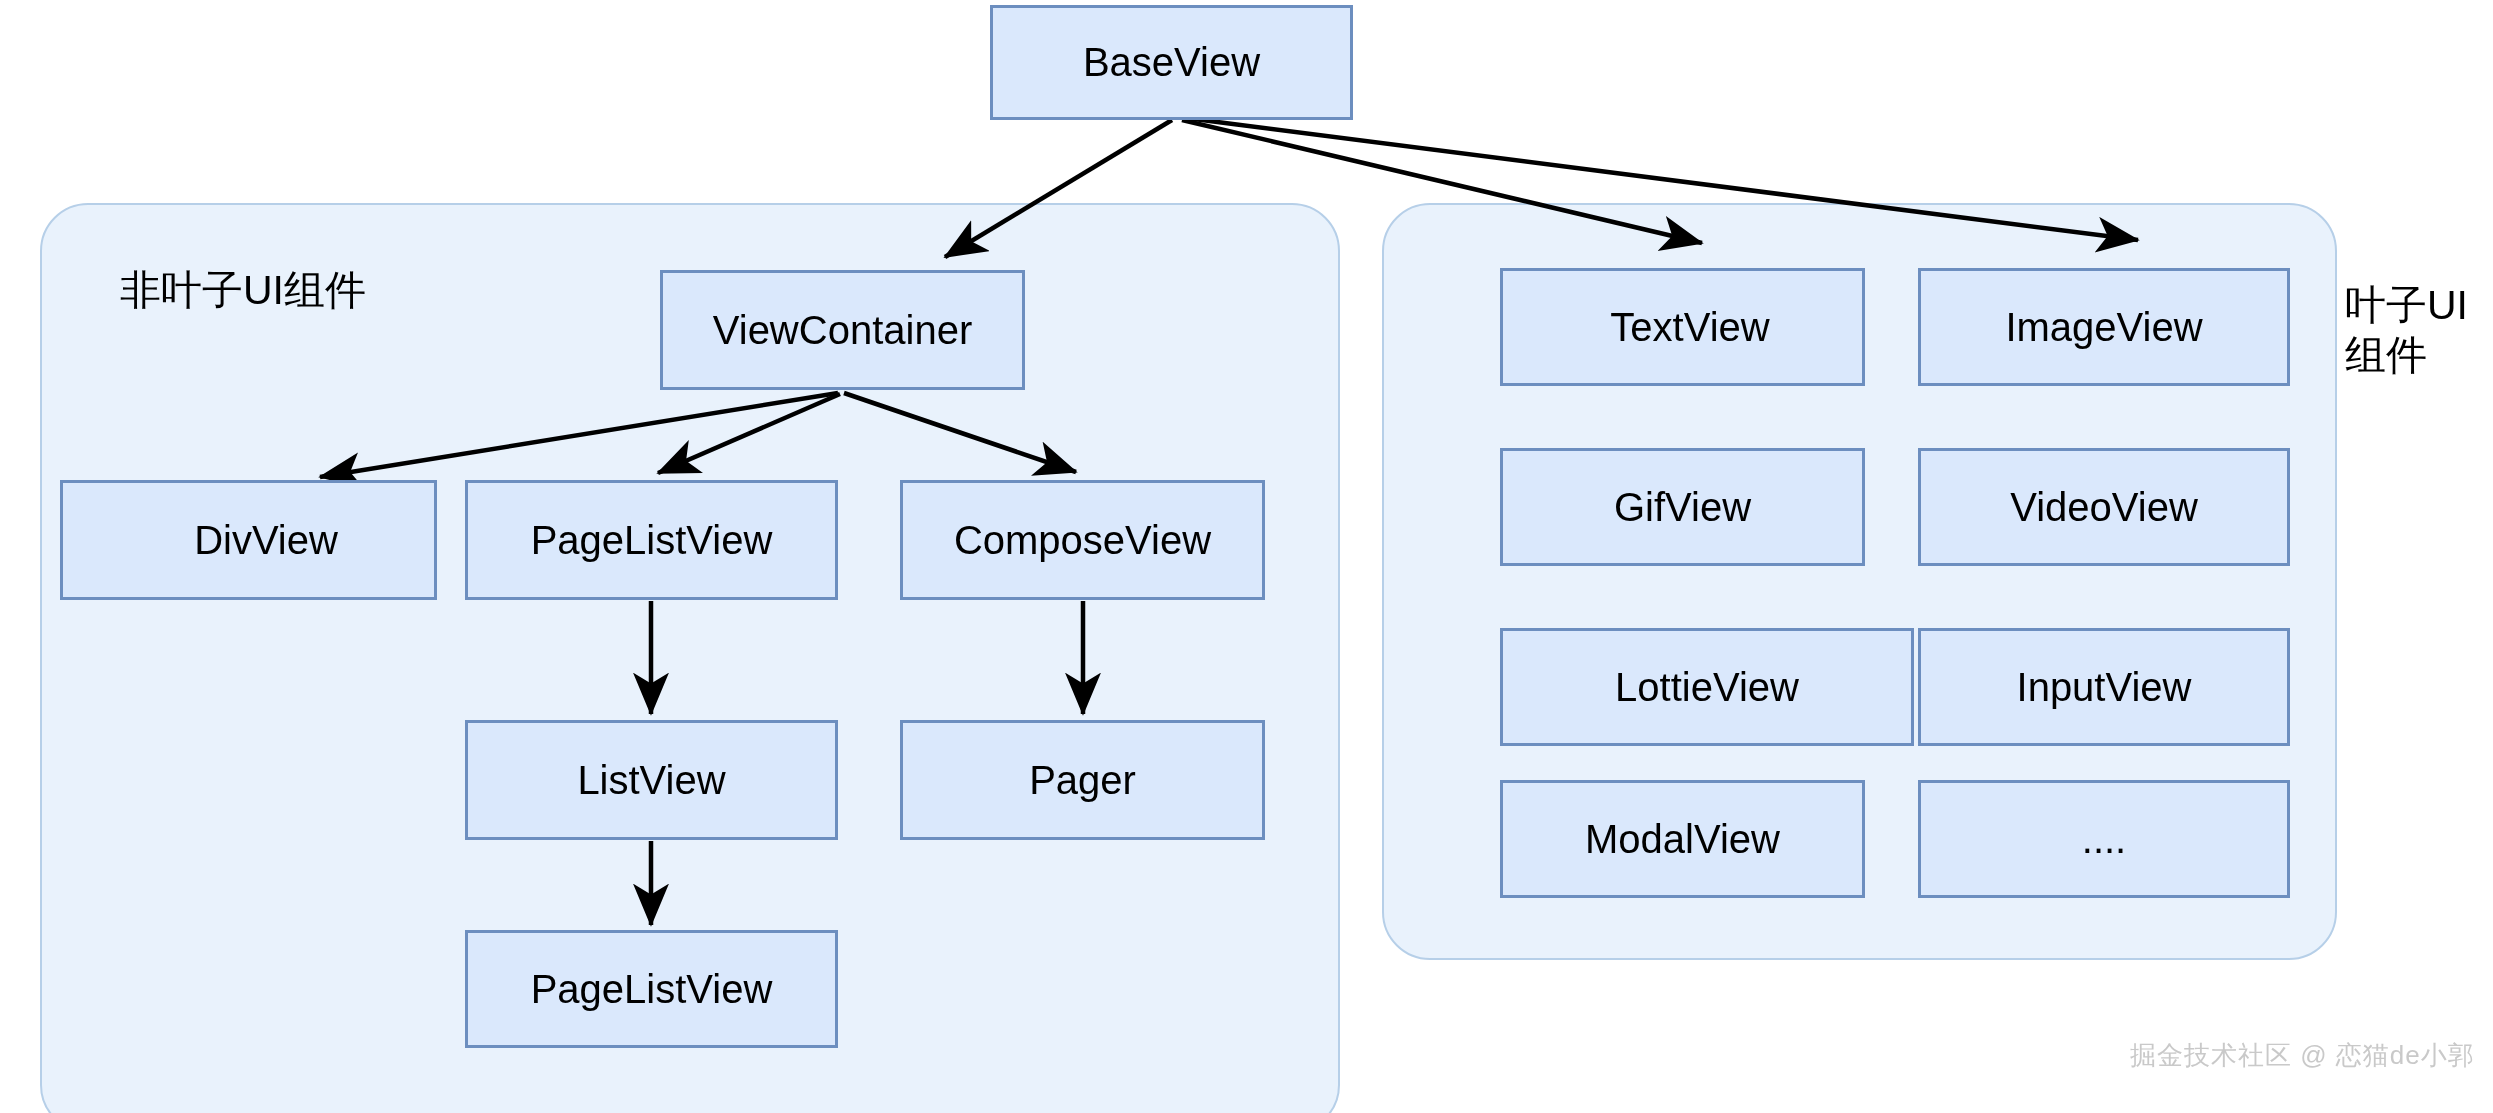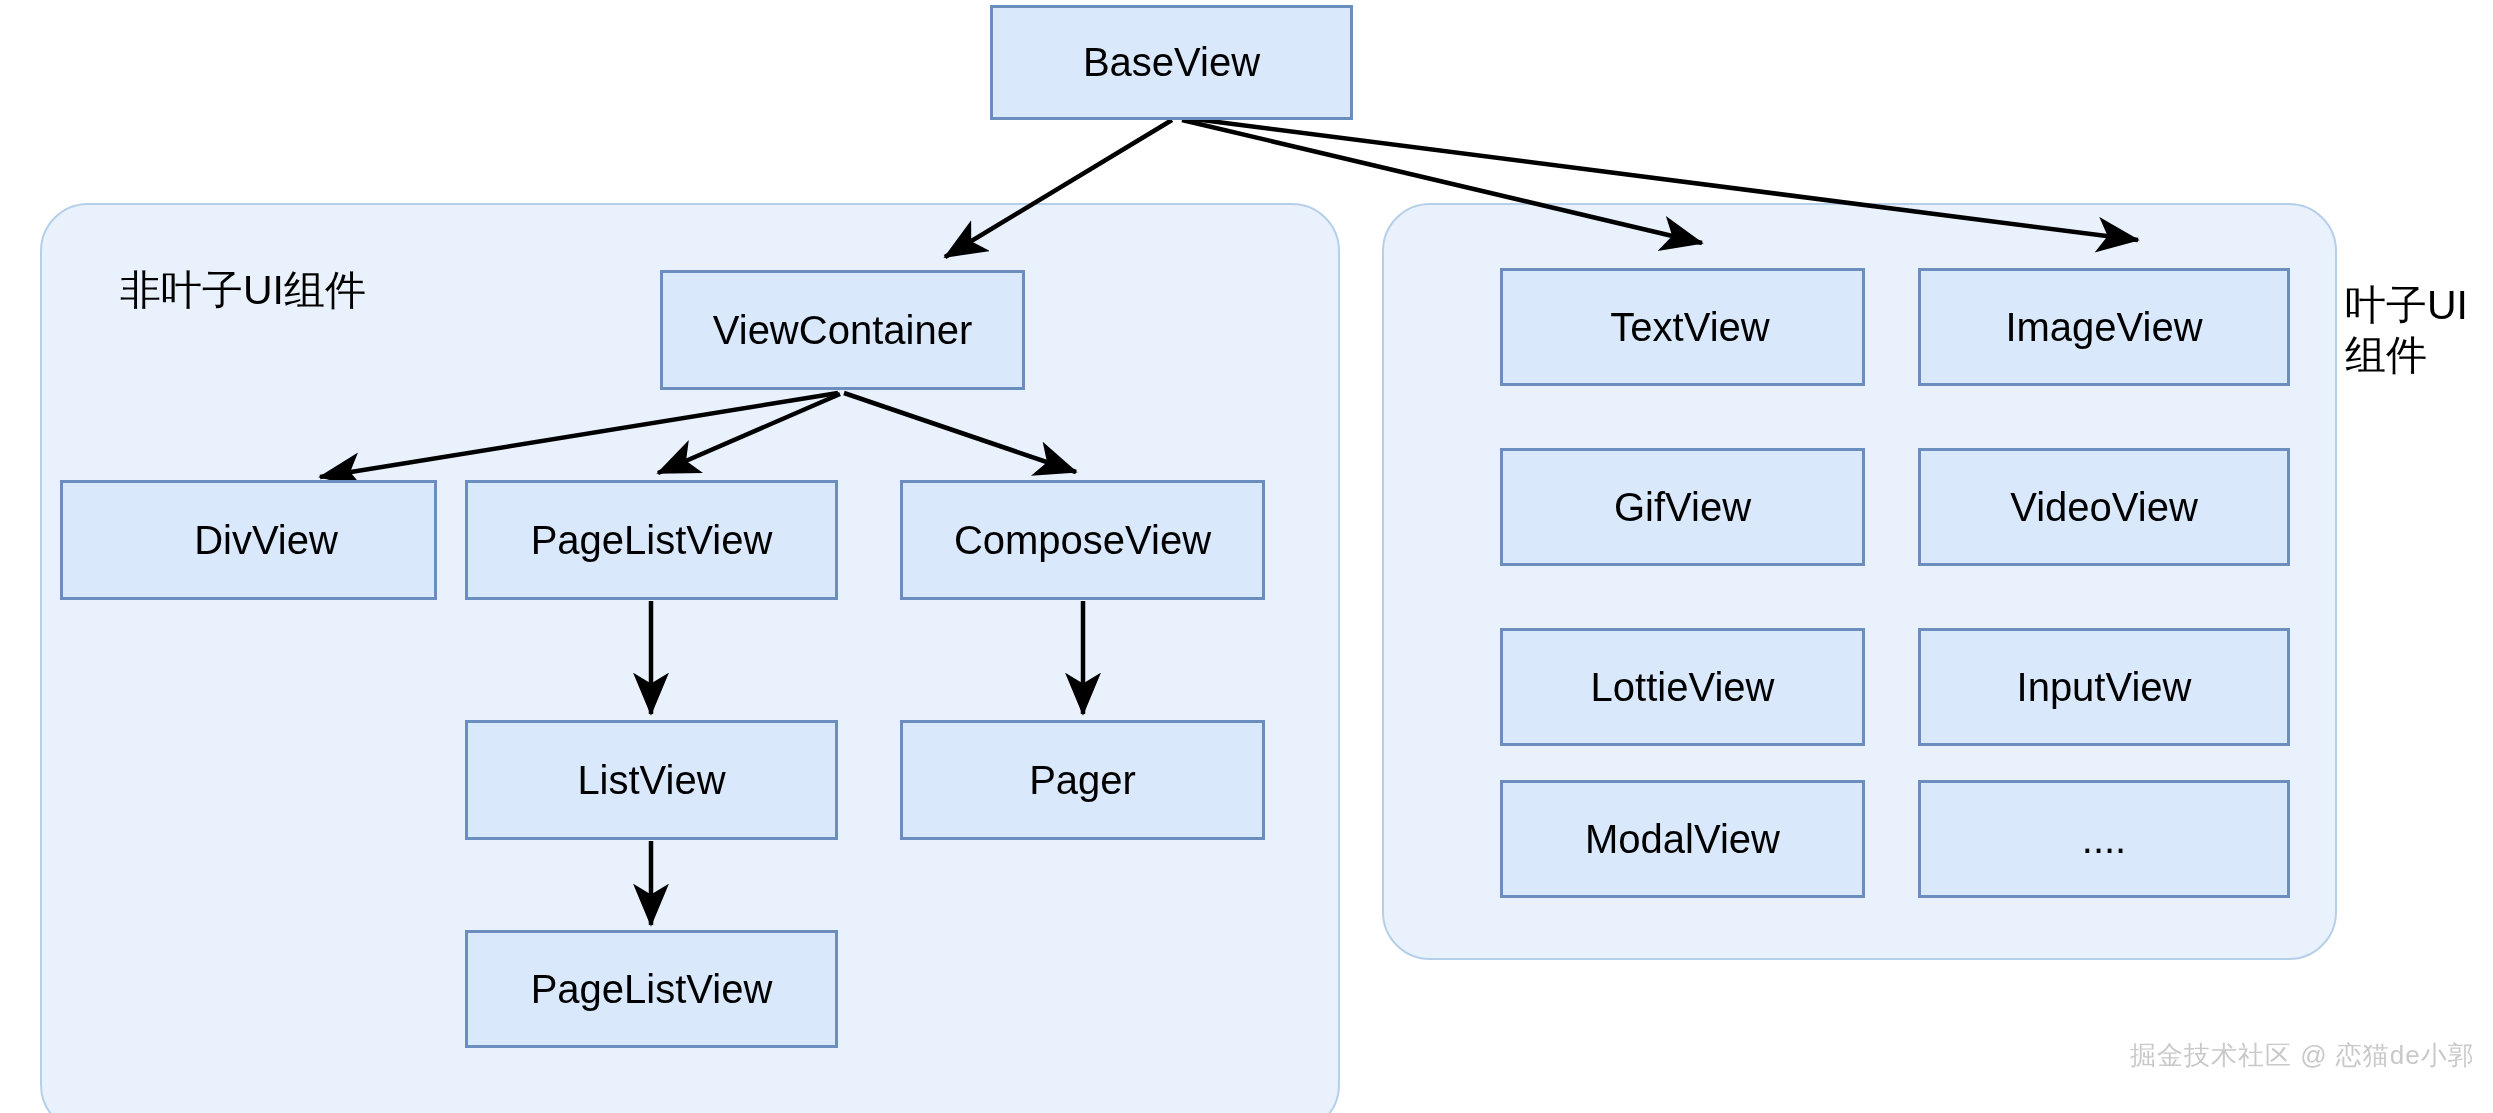--- a/index.html
+++ b/index.html
@@ -23,21 +23,21 @@
   #node-scrollerview  {left:465px;  top:480px; width:373px; height:120px;}
   #node-composeview   {left:900px;  top:480px; width:365px; height:120px;}
   #node-listview      {left:465px;  top:720px; width:373px; height:120px;}
   #node-pager         {left:900px;  top:720px; width:365px; height:120px;}
   #node-pagelistview  {left:465px;  top:930px; width:373px; height:118px;}
 
   #node-textview  {left:1500px; top:268px; width:365px; height:118px;padding-left:15px;}
   #node-imageview {left:1918px; top:268px; width:372px; height:118px;}
   #node-gifview   {left:1500px; top:448px; width:365px; height:118px;}
   #node-videoview {left:1918px; top:448px; width:372px; height:118px;}
-  #node-lottieview{left:1500px; top:628px; width:365px; height:118px;}
+  #node-lottieview{left:1500px; top:628px; width:414px; height:118px;}
   #node-inputview {left:1918px; top:628px; width:372px; height:118px;}
   #node-modalview {left:1500px; top:780px; width:365px; height:118px;}
   #node-dots      {left:1918px; top:780px; width:372px; height:118px;}
 
   #edges{position:absolute;left:0;top:0;width:2493px;height:1113px;pointer-events:none;}
 
   #watermark{position:absolute;left:2130px;top:1038px;color:#c9c9c9;font-size:26px;letter-spacing:1px;}
 </style>
 </head>
 <body>

